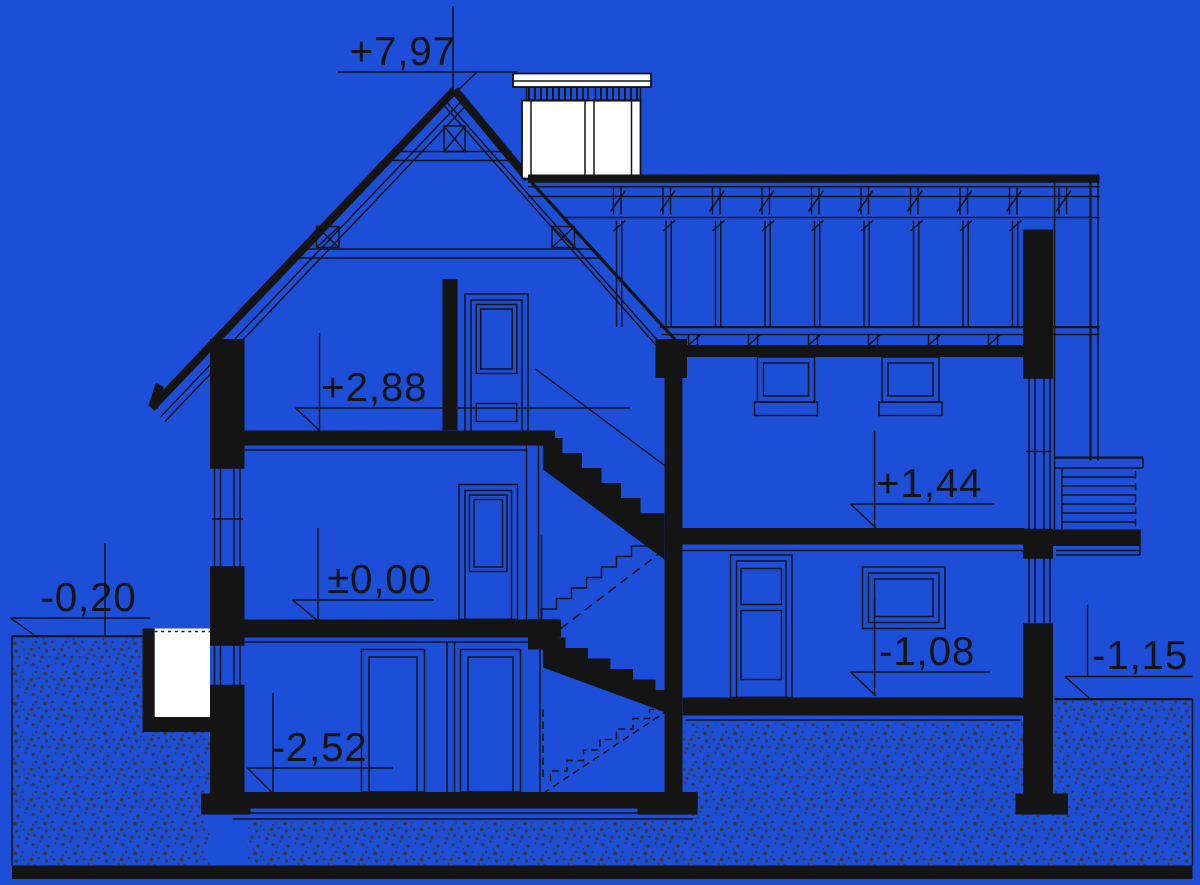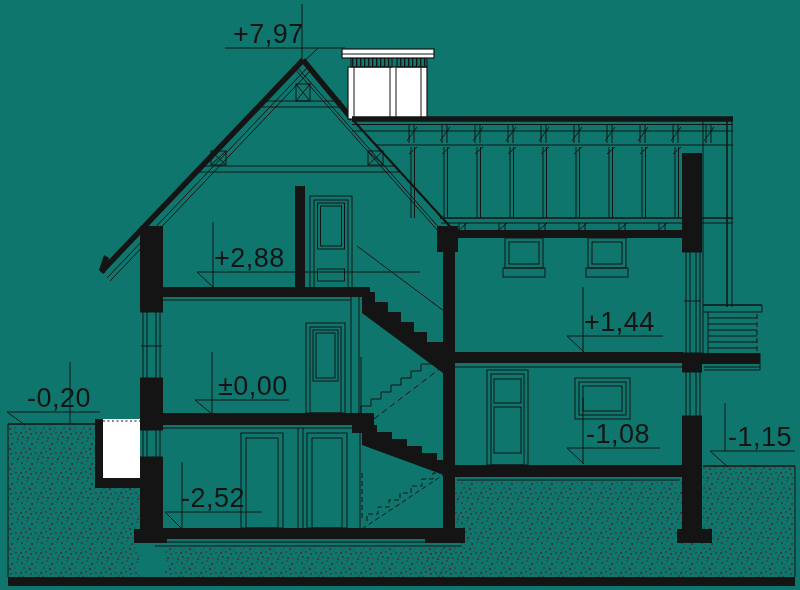--- a/index.html
+++ b/index.html
@@ -1,16 +1,16 @@
 <!DOCTYPE html>
 <html><head>
 <meta charset="utf-8">
 <style>
   html,body{margin:0;padding:0;background:#ffffff;}
-  #stage{position:relative;width:800px;height:590px;background:#0f766e;overflow:hidden;}
+  #stage{position:relative;width:800px;height:590px;background:#1d4ed8;overflow:hidden;}
   svg{position:absolute;inset:0;}
   .ln{stroke:#141414;stroke-width:1;fill:none}
   .lnb{stroke:#141414;stroke-width:1.5;fill:none}
   .med{stroke:#141414;stroke-width:2.2;fill:none}
   .thk{stroke:#141414;stroke-width:5.5;fill:none}
   .blk{fill:#141414;stroke:none}
   .wht{fill:#ffffff;stroke:#141414;stroke-width:1.2}
   .whtn{fill:#ffffff;stroke:none}
   .dsh{stroke:#141414;stroke-width:1;fill:none;stroke-dasharray:6 4}
   .dsh2{stroke:#141414;stroke-width:1;fill:none;stroke-dasharray:5 3}

